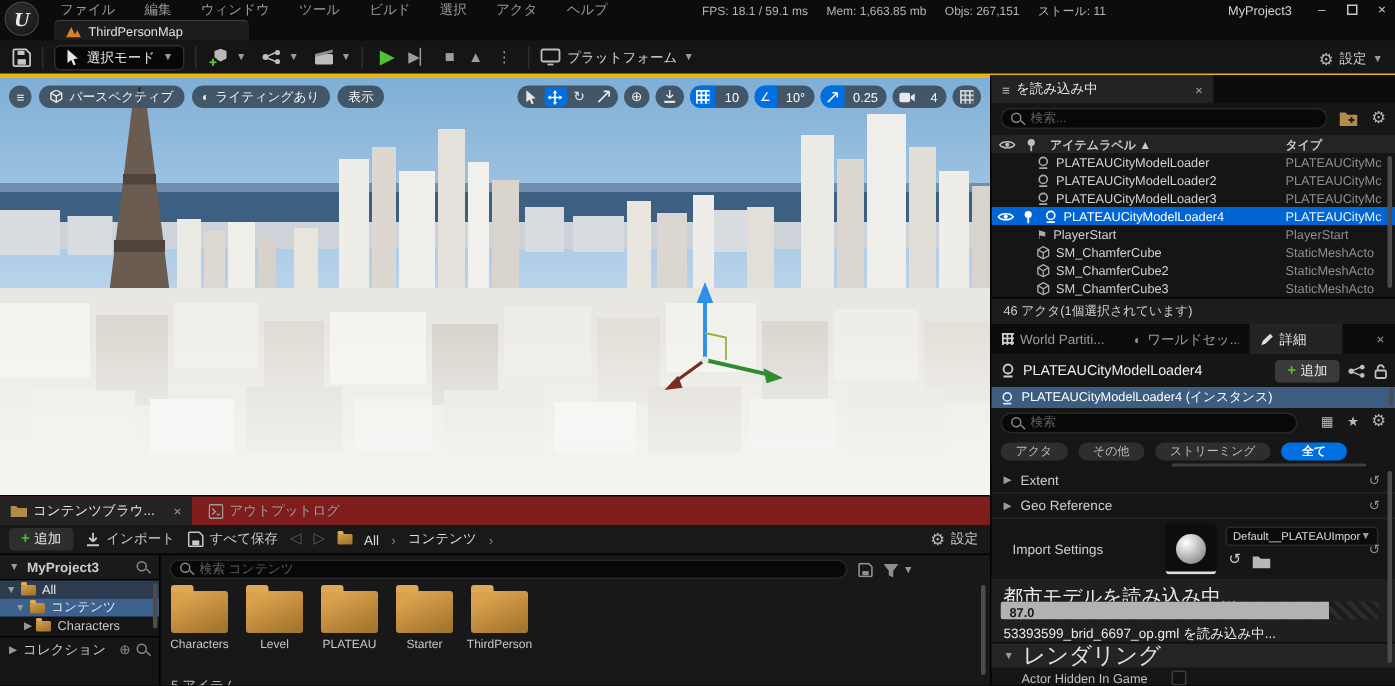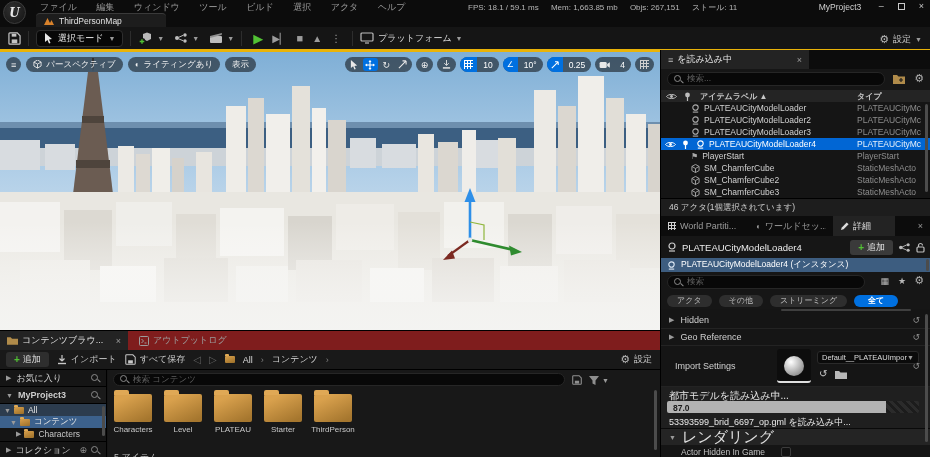--- a/index.html
+++ b/index.html
@@ -549,21 +549,21 @@
       <div class="chip">
           <span>ストリーミング</span>
         </div>
       <div class="chip active" style="padding:0 14px">
           <span>全て</span>
         </div>
     </div>
     <div class="abs" style="left:120px;top:93px;width:130px;height:2px;background:#3f3f3f;border-radius:1px"></div>
     <div class="proprow" style="top:96px;height:17px">
       <span class="arrow9" style="margin-left:8px">▶</span>
-      <span class="proplabel" style="margin-left:6px">Hidden</span>
+      <span class="proplabel" style="margin-left:6px">Extent</span>
       <span class="reset">↺</span>
     </div>
     <div class="proprow" style="top:113px;height:17px">
       <span class="arrow9" style="margin-left:8px">▶</span>
       <span class="proplabel" style="margin-left:6px">Geo Reference</span>
       <span class="reset">↺</span>
     </div>
     <div class="proprow" style="top:130px;height:41px">
       <span class="proplabel" style="margin-left:14px">Import Settings</span>
       <div class="abs" style="left:116px;top:3px;width:34px;height:34px;background:#0d0d0d;border-radius:3px;border-bottom:2px solid #e0e0e0">
@@ -573,21 +573,21 @@
         <span style="font-size:7.5px;color:#dcdcdc;flex:1;white-space:nowrap;overflow:hidden">Default__PLATEAUImport</span>
         <span class="chev">▼</span>
       </div>
       <span style="position:absolute;left:158px;top:22px;color:#c8c8c8;font-size:10px">↺</span>
       <svg style="position:absolute;left:174px;top:24px" width="12" height="9" viewBox="0 0 12 9">
           <path d="M0 1h4l1.5 1.5H12V9H0z" fill="#b8b8b8"></path>
         </svg>
       <span class="reset">↺</span>
     </div>
     <div class="abs" style="left:0;top:171px;width:270px;height:42px;background:#1f1f1f;border-bottom:1px solid #0a0a0a">
-      <span style="position:absolute;left:8px;top:2px;font-size:10px;color:#eaeaea">都市モデルを読み込み中...</span>
+      <span style="position:absolute;left:8px;top:2px;font-size:13px;color:#eaeaea">都市モデルを読み込み中...</span>
       <div class="abs" style="left:6px;top:14px;width:252px;height:12px;background:repeating-linear-gradient(45deg,#1c1c1c 0 3px,#2b2b2b 3px 6px);border-radius:2px;overflow:hidden">
         <div style="height: 100%; background: rgb(178, 178, 178); width: 87%;"></div>
         <span style="position:absolute;left:6px;top:1.5px;font-size:8.5px;font-weight:bold;color:#1a1a1a">87.0</span>
       </div>
       <span style="position:absolute;left:8px;top:29px;font-size:9px;color:#eaeaea;white-space:nowrap">53393599_brid_6697_op.gml を読み込み中...</span>
     </div>
     <div class="abs flex" style="left:0;top:213px;width:270px;height:16px;background:#242424;padding-left:8px;gap:6px">
       <span class="arrow9">▼</span>
       <span style="font-size:15px;color:#e0e0e0">レンダリング</span>
     </div>
@@ -641,25 +641,20 @@
       <span class="crumb-sep">›</span>
       <span class="crumb">コンテンツ</span>
       <span class="crumb-sep">›</span>
       <div style="position:absolute;right:8px;display:flex;align-items:center;gap:4px">
         <span class="gear">⚙</span>
         <span style="font-size:9px;color:#d0d0d0">設定</span>
       </div>
     </div>
 
     <div class="abs" style="left:0;top:39px;width:107px;height:88px;background:#151515;border-right:1px solid #000">
-      <div class="sidebar-row" style="height:17px;padding:0 6px;border-bottom:1px solid #000">
-        <span class="arrow9" style="margin-right:5px">▶</span>
-        <span style="flex:1">お気に入り</span>
-        <span class="mag"></span>
-      </div>
       <div class="sidebar-row" style="height:17px;padding:0 6px;border-bottom:1px solid #000;background:#1a1a1a">
         <span class="arrow9" style="margin-right:5px">▼</span>
         <span style="flex:1;font-weight:bold">MyProject3</span>
         <span class="mag"></span>
       </div>
       <div style="position:relative;height:37px">
         <div class="tree-row" style="top:0;background:#2c3c4e">
           <span class="arrow9" style="margin-left:4px">▼</span>
           <span class="folder-mini" style="margin-left:3px"></span>
           <span style="margin-left:4px">All</span>

